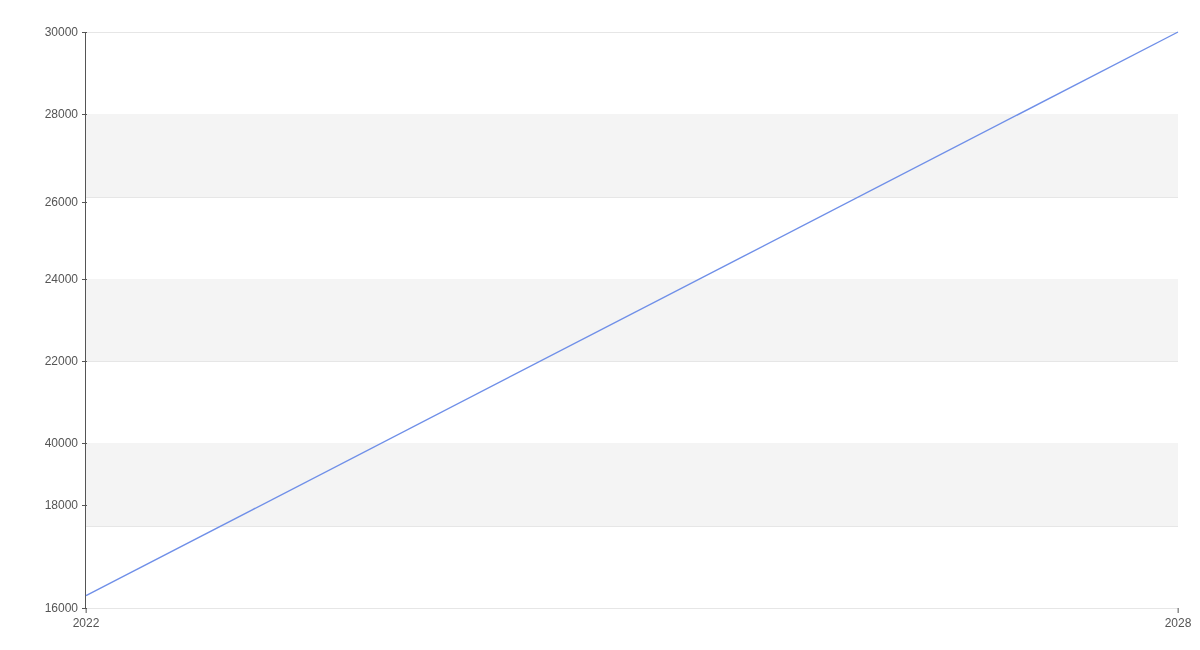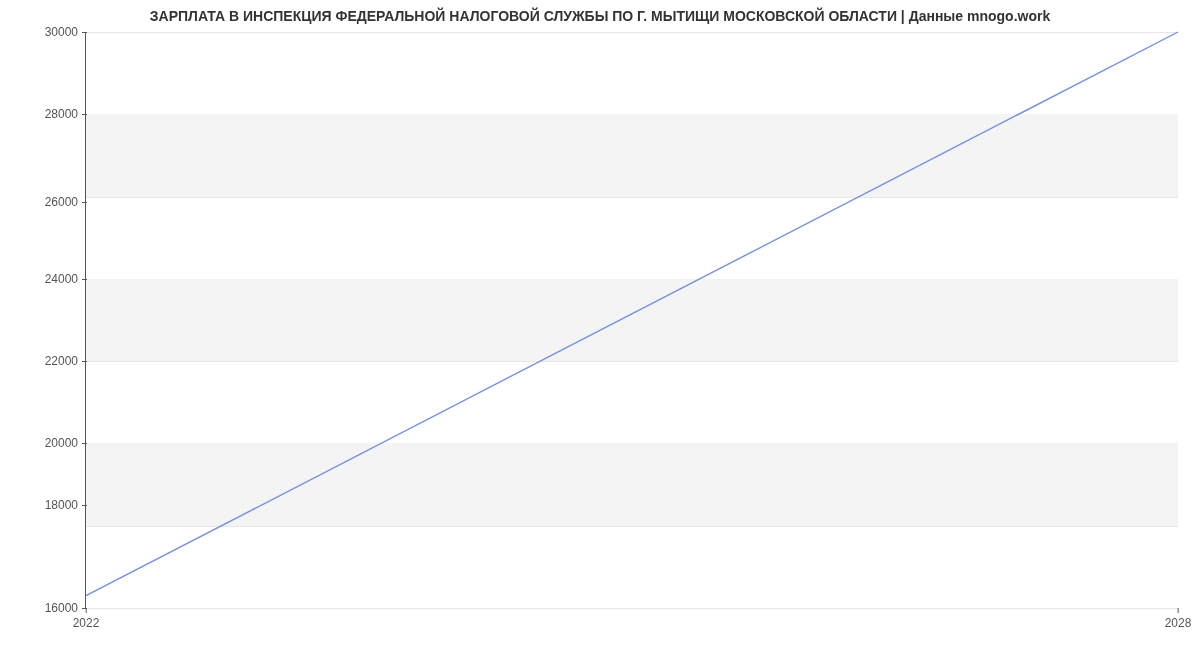--- a/index.html
+++ b/index.html
@@ -98,40 +98,39 @@
   .series-line {
     fill: none;
     stroke: #6f8fe8;
     stroke-width: 1.4;
   }
 </style>
 </head>
 <body>
 
 <div class="chart-wrap">
-  <div class="title">ЗАРПЛАТА В ИНСПЕКЦИЯ ФЕДЕРАЛЬНОЙ НАЛОГОВОЙ СЛУЖБЫ ПО Г. МЫТИЩИ МОСКОВСКОЙ ОБЛАСТИ | Данные mnogo.work</div>
 
   <div class="plot-area" id="plot">
       <div class="gridline" style="top: 0px;"></div>
       <div class="gridline" style="top: 82.2857px;"></div>
       <div class="gridline" style="top: 164.571px;"></div>
       <div class="gridline" style="top: 246.857px;"></div>
       <div class="gridline" style="top: 329.143px;"></div>
       <div class="gridline" style="top: 411.429px;"></div>
       <div class="gridline" style="top: 493.714px;"></div>
       <div class="gridline" style="top: 576px;"></div>
       <div class="band" style="top: 82.2857px; height: 82.2857px;"></div>
       <div class="band" style="top: 246.857px; height: 82.2857px;"></div>
       <div class="band" style="top: 411.429px; height: 82.2857px;"></div>
     <svg class="line-layer" id="line-layer" viewBox="0 0 1092 576" preserveAspectRatio="none">
       <path class="series-line" id="series-path" d="M0 563.6571428571428 L1092 0" style="stroke: rgb(111, 143, 232);"></path>
     </svg>
   <div class="y-tick" style="top: 576px;">16000</div>
       <div class="y-tick" style="top: 473px;">18000</div>
-      <div class="y-tick" style="top: 411.429px;">20000</div>
+      <div class="y-tick" style="top: 411.429px;">40000</div>
       <div class="y-tick" style="top: 329.143px;">22000</div>
       <div class="y-tick" style="top: 246.857px;">24000</div>
       <div class="y-tick" style="top: 170px;">26000</div>
       <div class="y-tick" style="top: 82.2857px;">28000</div>
       <div class="y-tick" style="top: 0px;">30000</div>
       <div class="x-tick" style="left: 0px;">2022</div>
       <div class="x-tick" style="left: 1092px;">2028</div>
     </div>
 </div>
 

